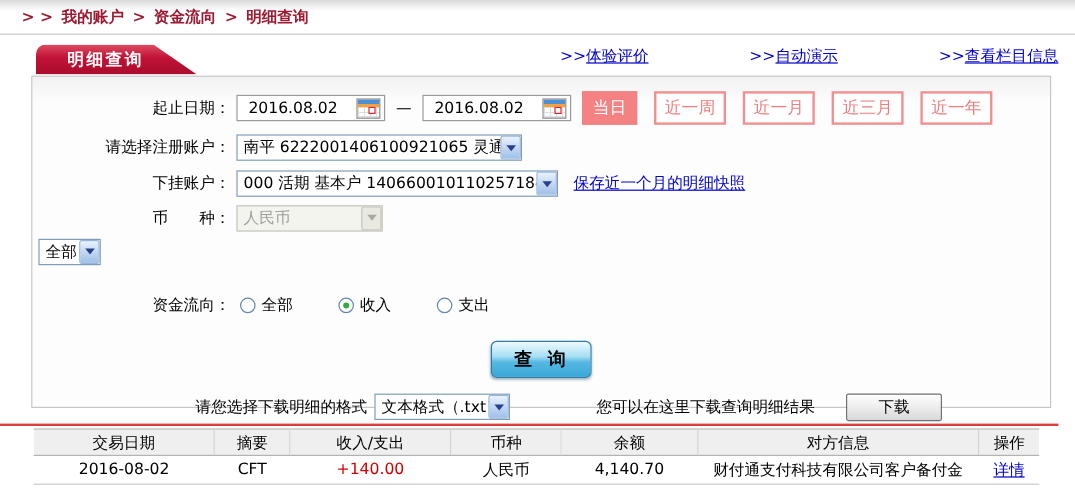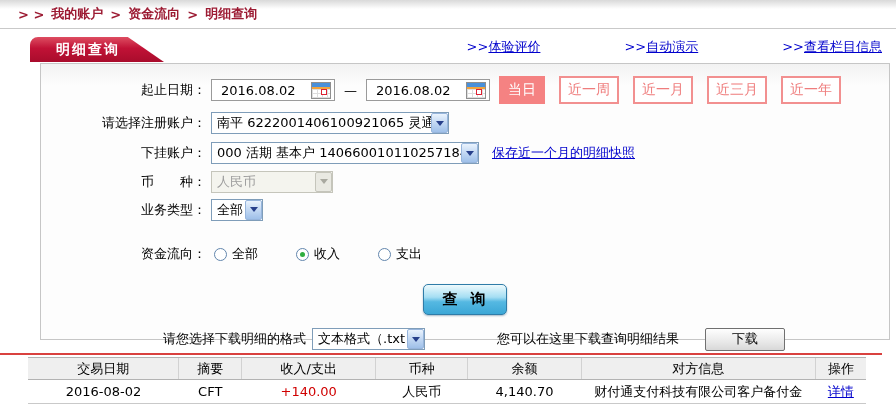--- a/index.html
+++ b/index.html
@@ -28,21 +28,21 @@
     display:flex; align-items:center; padding-left:26px; cursor:pointer;
   }
   .toplinks {
     position:absolute; right:14px; top:9px; display:flex; gap:84px;
     color:#0000cc; font-size:13px;
   }
   .toplinks .lk { cursor:pointer; white-space:nowrap; }
   .toplinks .lk u { text-decoration:underline; }
   
   .formbox {
-    position:absolute; left:40px; top:63px; width:850px; height:277px;
+    position:absolute; left:26px; top:63px; width:850px; height:277px;
     border:1px solid #c6c6c6;
     background:linear-gradient(180deg,#f2f2f2 0,#fdfdfd 22px,#fdfdfd 100%);
   }
   .frow { display:flex; align-items:center; }
   .flabel { width:165px; text-align:right; font-size:13px; white-space:nowrap; }
   .gap4 { width:5px; }
   
   .dateinput {
     width:124px; height:22px; border:1px solid #9a9a9a; background:#fff;
     display:flex; align-items:center; padding:0 3px 0 9px; font-size:13px; cursor:pointer;
@@ -203,21 +203,20 @@
     <div class="gap4"></div>
     <div class="sel disabled" style="width:122px;">
       <span class="txt">人民币</span>
       <span class="arrowbtn">
           <i></i>
         </span>
     </div>
   </div>
 
   <div class="frow" style="margin-top:5px; height:23px;">
-    <div class="flabel">业务类型：</div>
     <div class="gap4"></div>
     <div class="sel" style="width:52px;">
       <span class="txt">全部</span>
       <span class="arrowbtn">
           <i></i>
         </span>
     </div>
   </div>
 
   <div class="frow" style="margin-top:24px; height:18px;">

